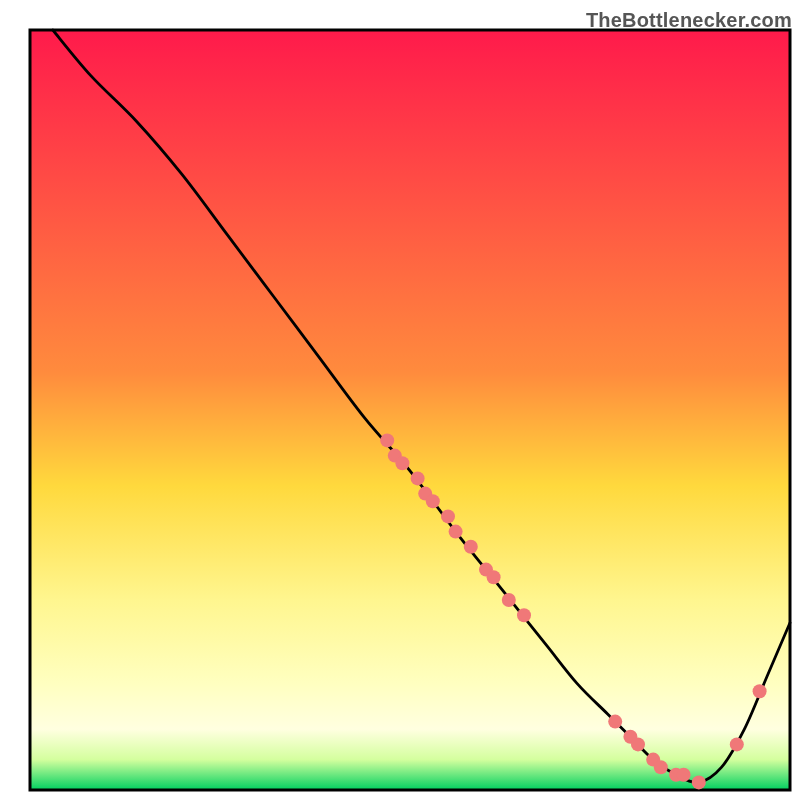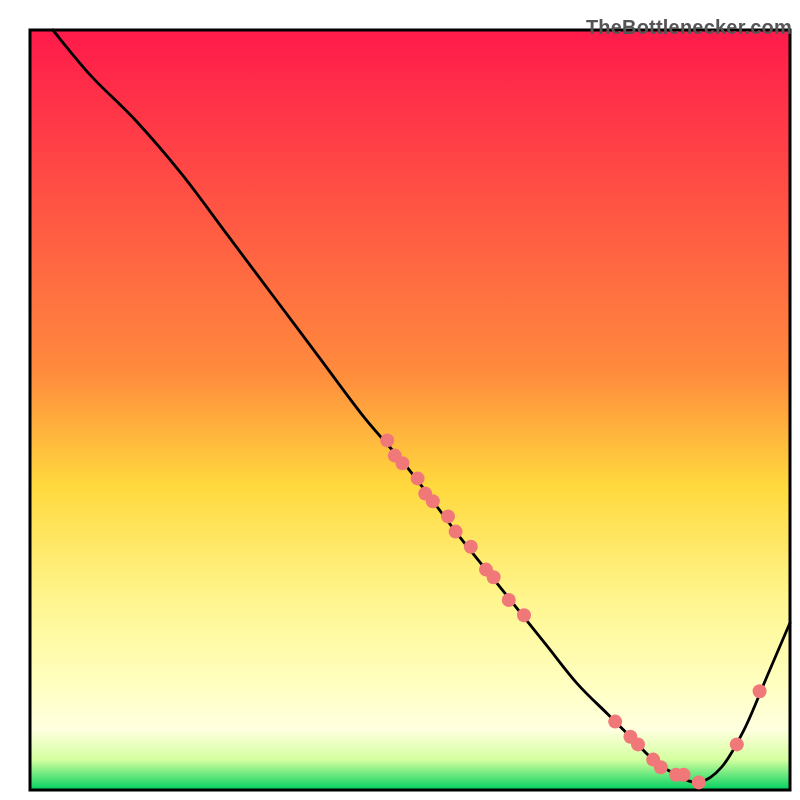--- a/index.html
+++ b/index.html
@@ -15,21 +15,21 @@
     width: 800px;
     height: 800px;
   }
   svg.chart {
     display: block;
     width: 800px;
     height: 800px;
   }
   .watermark {
     position: absolute;
-    top: 16px;
+    top: 9px;
     right: 8px;
     color: #555;
     font-size: 20px;
     font-weight: bold;
     letter-spacing: 0.2px;
     user-select: none;
   }
 </style>
 </head>
 <body>

